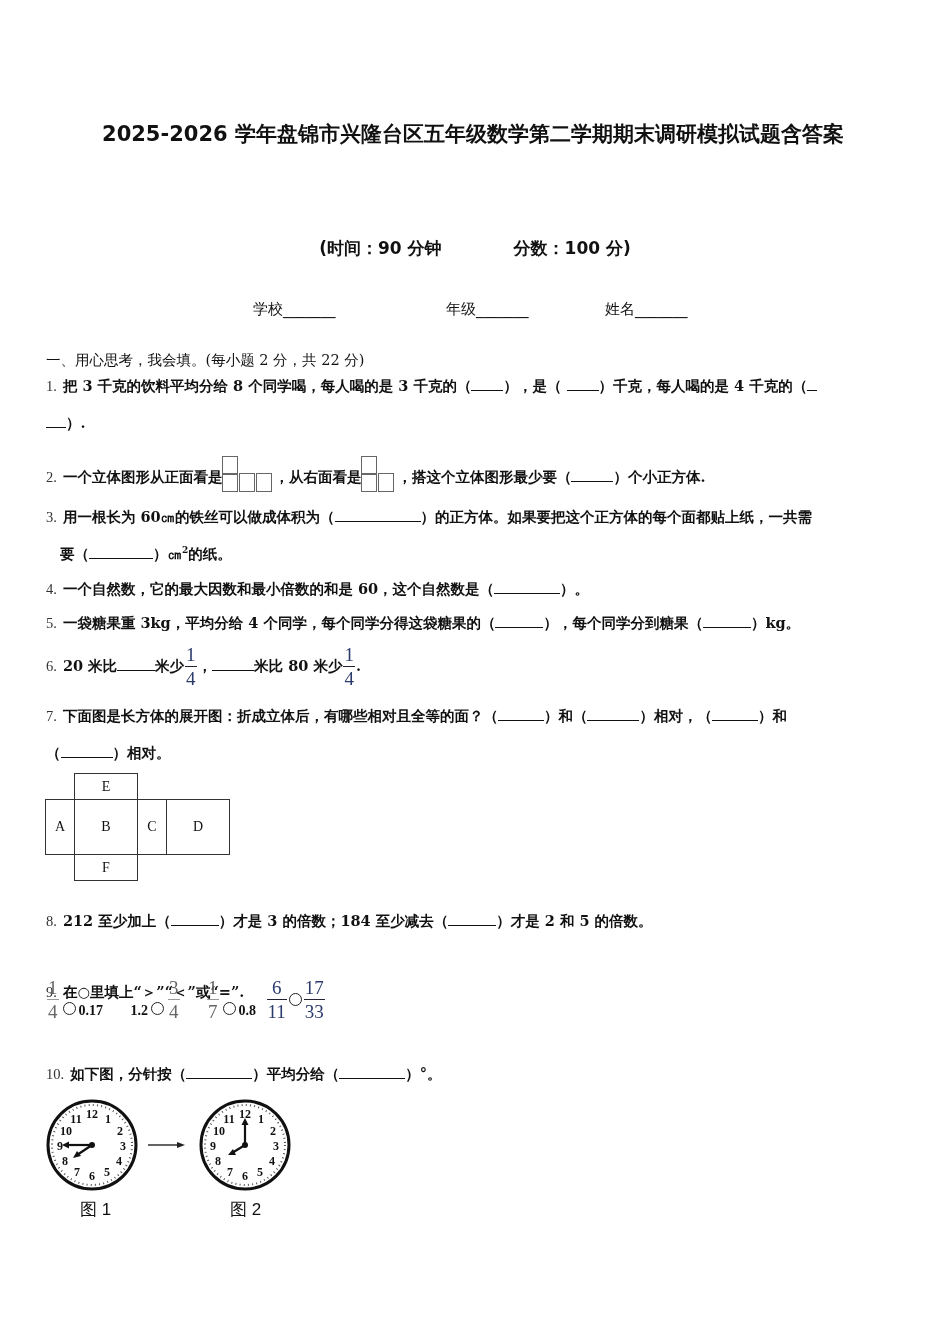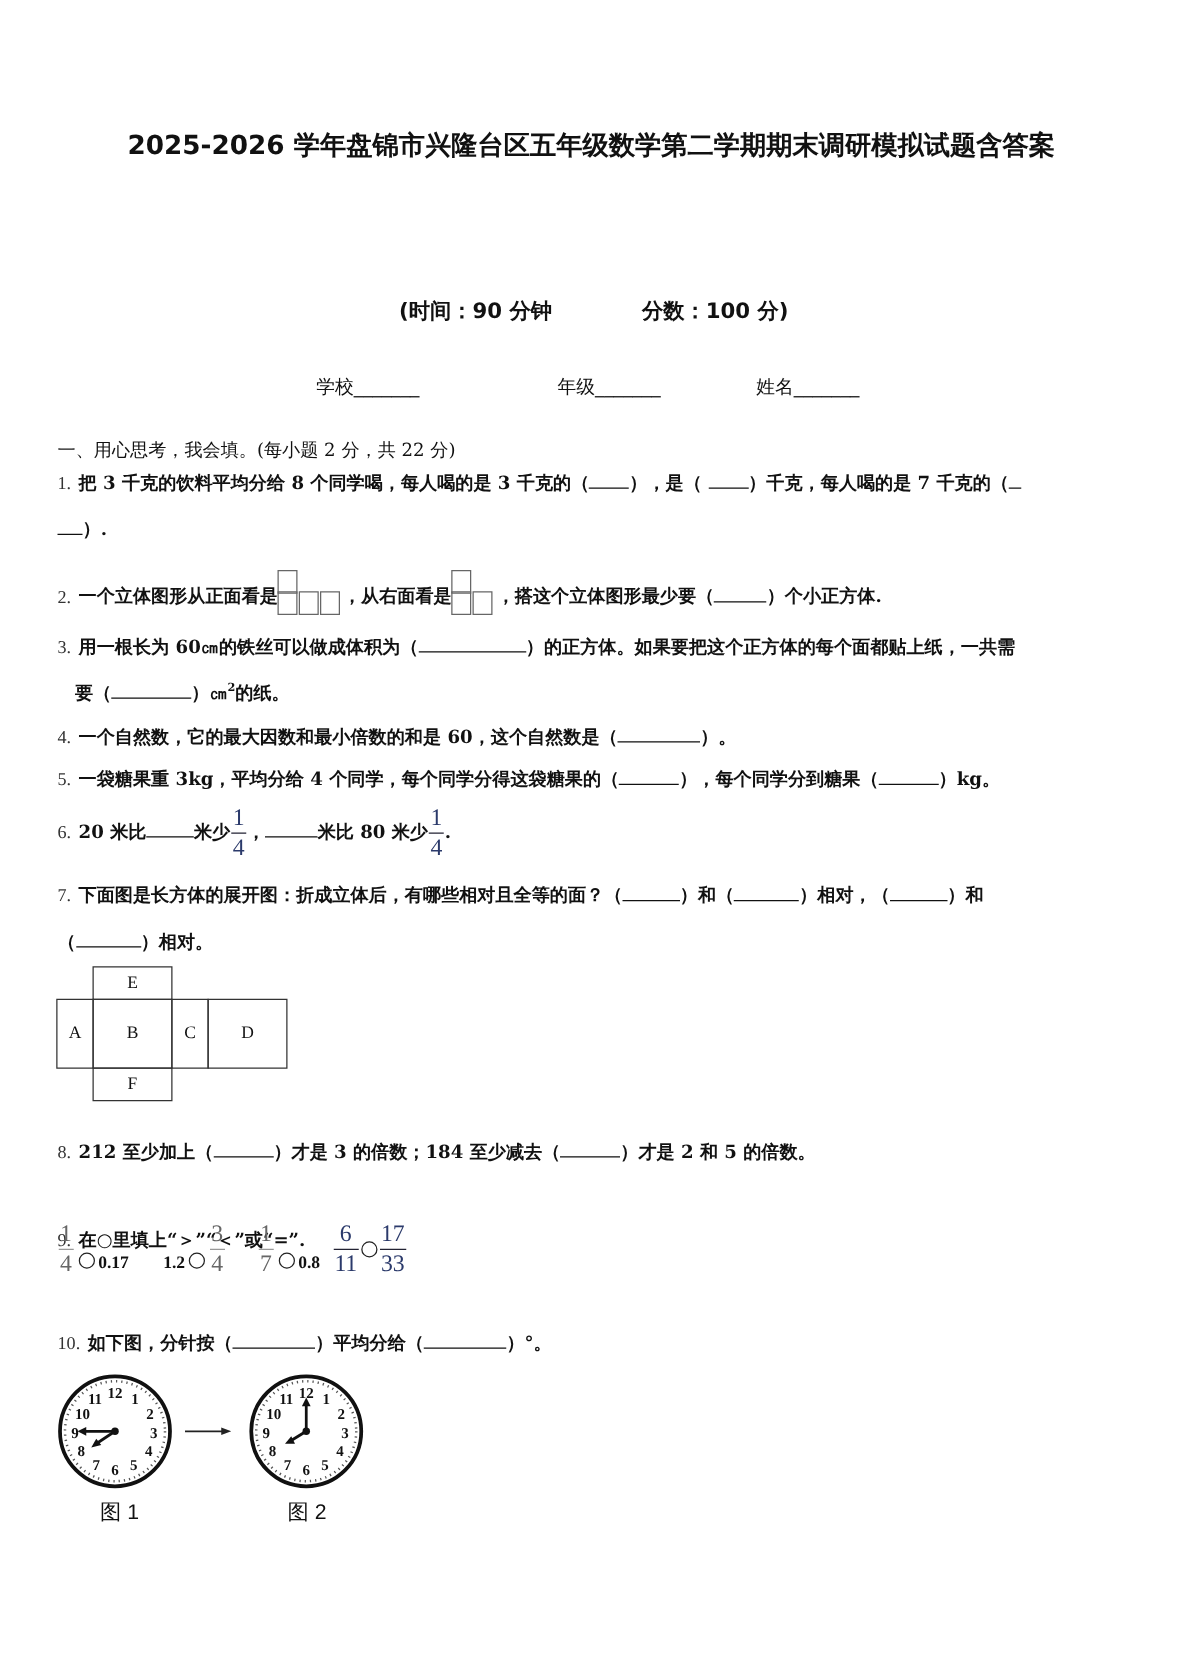--- a/index.html
+++ b/index.html
@@ -3,21 +3,21 @@
 <meta charset="utf-8">
 <style>
   html, body { margin: 0; padding: 0; background: #ffffff; }
   body {
     width: 950px; height: 1344px; position: relative; overflow: hidden;
     font-family: "DejaVu Serif", "Liberation Serif", serif;
     color: #111;
   }
   .abs { position: absolute; }
   .title {
-    left: 0; width: 946px; top: 102px; text-align: center;
+    left: 0; width: 946px; top: 120px; text-align: center;
     font-family: "DejaVu Sans", "Liberation Sans", sans-serif;
     font-weight: bold; font-size: 21px; letter-spacing: 0px;
   }
   .meta {
     top: 237px; left: 0; width: 950px; text-align: center;
     font-family: "DejaVu Sans", "Liberation Sans", sans-serif;
     font-weight: bold; font-size: 17px;
   }
   .meta span.gap { display: inline-block; width: 72px; }
   .fields {
@@ -55,21 +55,21 @@
 
 <div class="abs fields">
   <div class="field" style="left:253px;"><span>学校</span><span>_______</span></div>
   <div class="field" style="left:446px;"><span>年级</span><span>_______</span></div>
   <div class="field" style="left:605px;"><span>姓名</span><span>_______</span></div>
 </div>
 
 <div class="abs line" style="left:46px; top:351px; font-size:14.5px;">一、用心思考，我会填。(每小题 2 分，共 22 分)</div>
 
 <div class="abs line b" style="left:46px; top:376px;">
-  <span class="num" style="font-weight:normal">1.</span><span>把 3 千克的饮料平均分给 8 个同学喝，每人喝的是 3 千克的（</span><span class="blank" style="width:32px"></span><span>），是（ </span><span class="blank" style="width:32px"></span><span>）千克，每人喝的是 7 千克的（</span><span class="blank" style="width:10px"></span>
+  <span class="num" style="font-weight:normal">1.</span><span>把 3 千克的饮料平均分给 8 个同学喝，每人喝的是 3 千克的（</span><span class="blank" style="width:32px"></span><span>），是（ </span><span class="blank" style="width:32px"></span><span>）千克，每人喝的是 4 千克的（</span><span class="blank" style="width:10px"></span>
 </div>
 <div class="abs line b" style="left:46px; top:413px;">
   <span class="blank" style="width:20px"></span><span>）.</span>
 </div>
 
 <div class="abs line b" style="left:46px; top:460px;">
   <span class="num" style="font-weight:normal">2.</span><span>一个立体图形从正面看是</span><span class="grid-icon" style="width:52px; height:36px; top:-4px;"><span class="cell" style="left:0;top:0;height:19px;"></span><span class="cell" style="left:0;top:17px;height:19px;"></span><span class="cell" style="left:17px;top:17px;height:19px;"></span><span class="cell" style="left:34px;top:17px;height:19px;"></span></span><span>，从右面看是</span><span class="grid-icon" style="width:36px; height:36px; top:-4px;"><span class="cell" style="left:0;top:0;height:19px;"></span><span class="cell" style="left:0;top:17px;height:19px;"></span><span class="cell" style="left:17px;top:17px;height:19px;"></span></span><span>，搭这个立体图形最少要（</span><span class="blank" style="width:42px"></span><span>）个小正方体.</span>
 </div>
 
 <div class="abs line b" style="left:46px; top:507px;">

